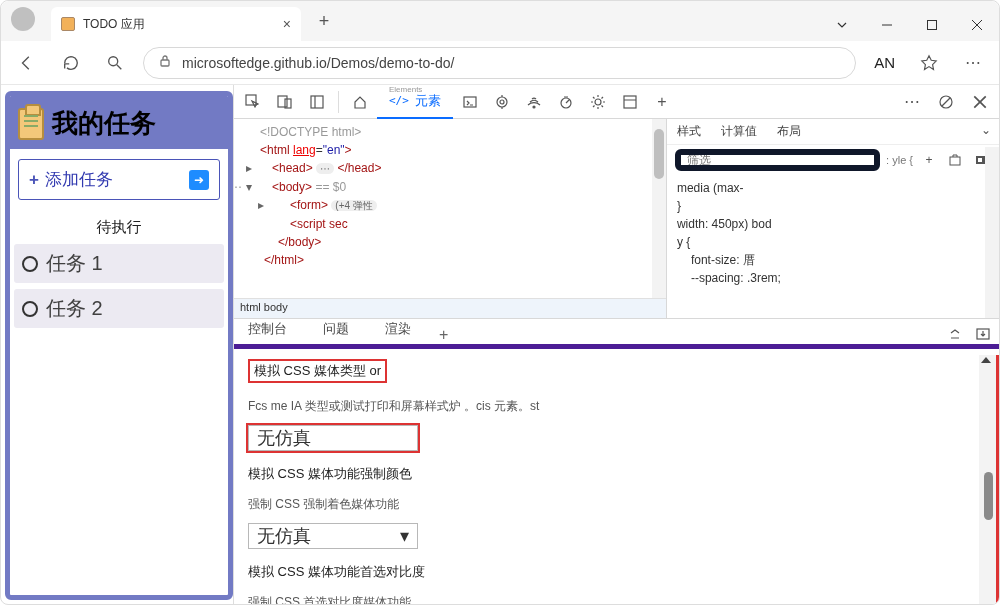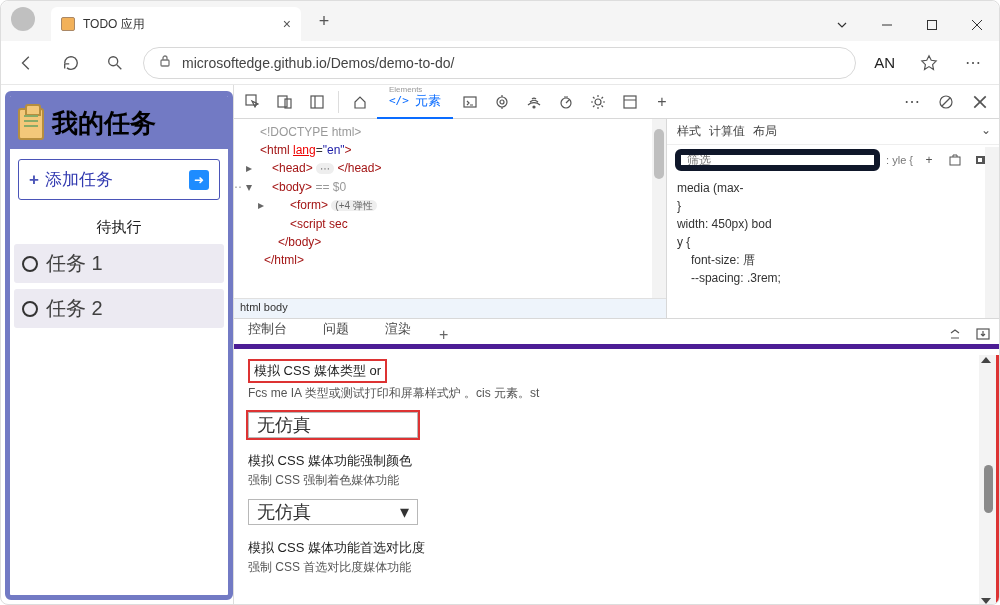--- a/index.html
+++ b/index.html
@@ -66,40 +66,40 @@
 .dom-line .muted { color: #999; }
 .dom-line .badge { background: #eee; border-radius: 8px; padding: 0 4px; font-size: 10px; color: #666; }
 .dom-line .fold { position: absolute; left: 12px; color: #666; }
 .dom-line .dots { position: absolute; left: -4px; color: #999; letter-spacing: 1px; }
 .dom-gutter-h1 { display: inline-block; width: 14px; height: 14px; background: #f2b15a; border: 1px solid #a86; border-radius: 2px; vertical-align: -2px; }
 .breadcrumb { position: absolute; bottom: 0; left: 0; right: 0; height: 20px; background: #eef4fb; font-size: 11px; padding: 2px 6px; color: #333; border-top: 1px solid #e0e0e0; }
 .dom-scroll { position: absolute; right: 0; top: 0; width: 14px; height: calc(100% - 20px); background: #f3f3f3; }
 .dom-scroll-thumb { position: absolute; top: 10px; right: 2px; width: 10px; height: 50px; background: #bfbfbf; border-radius: 5px; }
 
 .styles-panel { flex: 0.9; border-left: 1px solid #d8d8d8; font-size: 12px; position: relative; }
-.sp-tabs { display: flex; gap: 8px; padding: 4px 10px; border-bottom: 1px solid #eee; position: relative; }
+.sp-tabs { display: flex; gap: 20px; padding: 4px 10px; border-bottom: 1px solid #eee; position: relative; }
 .sp-tabs .lbl { color: #444; }
 .sp-tabs .ch { position: absolute; right: 8px; color: #555; }
 .sp-filter { display: flex; align-items: center; margin: 4px 8px; gap: 6px; }
 .sp-filter input { flex: 1; height: 22px; border: 6px solid #0f172a; border-radius: 6px; padding: 0 6px; font-size: 12px; }
 .sp-filter .hint { color: #777; font-size: 11px; }
 .sp-tool { width: 20px; height: 20px; display: flex; align-items: center; justify-content: center; color: #555; }
 .sp-body { padding: 4px 10px; font-family: Consolas, monospace; line-height: 18px; color: #333; }
 .sp-link { color: #0066cc; text-decoration: underline; float: right; margin-right: 8px; }
 .sp-scroll { position: absolute; right: 0; top: 28px; width: 14px; bottom: 0; background: #f3f3f3; }
 
 
 .dt-drawer { flex: 1; display: flex; flex-direction: column; }
 .drawer-tabs { height: 30px; display: flex; align-items: flex-end; border-bottom: 5px solid #4c1d95; padding: 0 6px; gap: 20px; font-size: 13px; color: #444; }
 .drawer-tabs .dtab { padding: 0 8px; height: 30px; display: flex; align-items: center; }
 .drawer-tabs .plus { color: #666; font-size: 16px; }
 .drawer-right { margin-left: auto; display: flex; gap: 8px; }
 .drawer-body { flex: 1; position: relative; padding: 10px 14px 0 14px; font-size: 13px; color: #222; overflow: hidden; }
 .hl-box { border: 2px solid #d33; padding: 1px 4px; display: inline-block; margin-bottom: 2px; }
-.desc { font-size: 12px; color: #555; margin-bottom: 10px; }
+.desc { font-size: 12px; color: #555; margin-bottom: 10px; margin-top: 13px; }
 .select-box { width: 170px; height: 26px; border: 1px solid #b8b8b8; display: flex; align-items: center; padding: 0 8px; font-size: 18px; justify-content: space-between; color: #333; margin-bottom: 14px; }
 .select-box.hl { outline: 2px solid #d33; }
 .sec-title { font-size: 13px; margin-bottom: 2px; }
 .big-red-right { position: absolute; right: 0; top: 6px; bottom: 0; width: 20px; border: 3px solid #d33; border-top: none; border-bottom: none; border-left: none; background: #f3f3f3; }
 .big-red-right::before, .big-red-right::after { content: ""; position: absolute; left: 2px; width: 0; height: 0; border-left: 5px solid transparent; border-right: 5px solid transparent; }
 .big-red-right::before { top: 2px; border-bottom: 6px solid #444; }
 .big-red-right::after { bottom: 2px; border-top: 6px solid #444; }
 .big-red-right .th { position: absolute; right: 3px; top: 44%; width: 9px; height: 48px; background: #8a8a8a; border-radius: 5px; }
 </style>
 </head>

